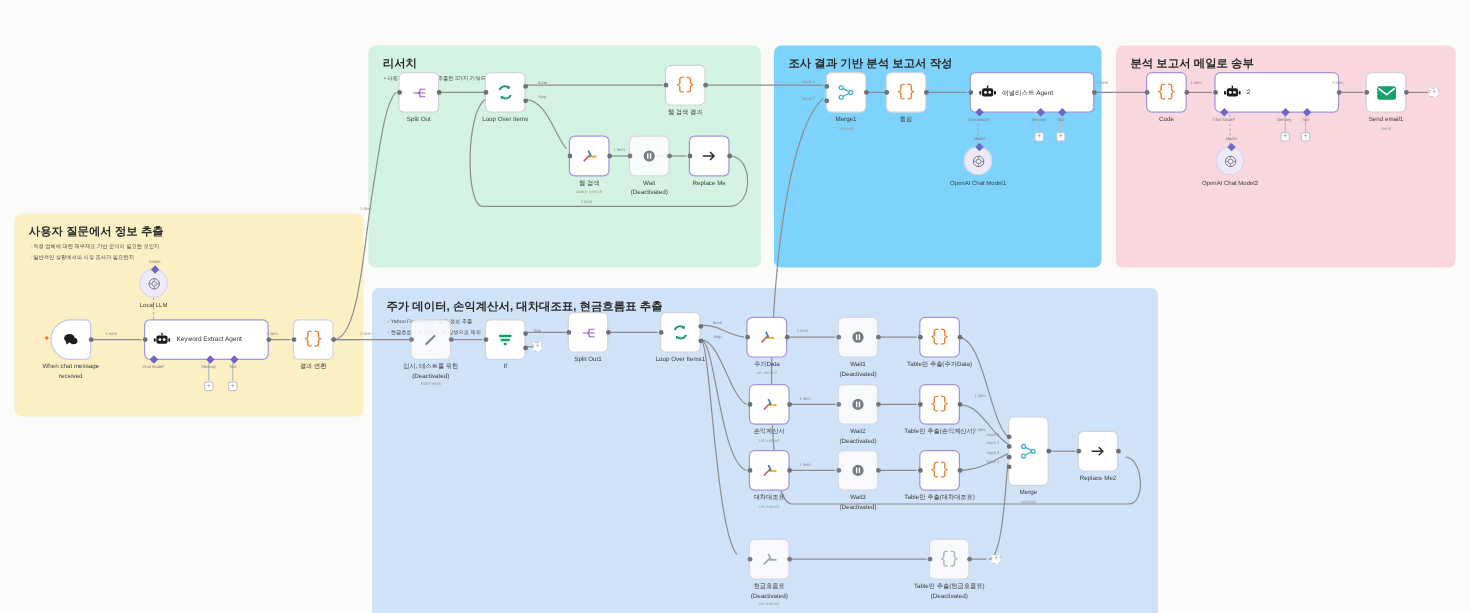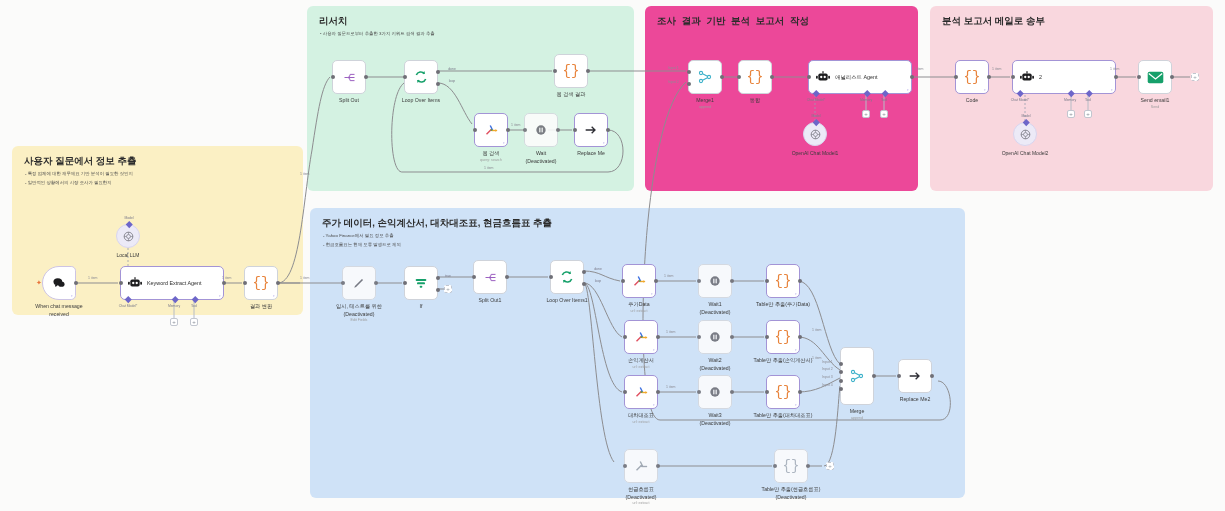--- a/index.html
+++ b/index.html
@@ -6,21 +6,21 @@
   html, body { margin:0; padding:0; }
   body {
     width:1225px; height:511px;
     background:#fbfbfa;
     font-family:"Liberation Sans","DejaVu Sans",sans-serif;
     overflow:hidden; position:relative;
   }
   #canvas { position:absolute; inset:0; }
 
   
-  .sticky { position:absolute; border-radius:6px; }
+  .sticky { position:absolute; border-radius:6px;margin-top:32px; }
   .sticky .s-title {
     position:absolute; left:12px; top:9px;
     font-size:9.5px; font-weight:bold; color:#2c2c2c; white-space:nowrap;
   }
   .sticky .s-notes {
     position:absolute; left:13px; top:24px;
     font-size:4.4px; color:#4a4a4a; line-height:1.95;
   }
   .sticky .s-notes div { white-space:nowrap; }
 
@@ -101,21 +101,21 @@
     </div>
   </div>
 
   <div class="sticky" style="left:307px; top:6px; width:327px; height:185px; background:#d4f2e2;">
     <div class="s-title">리서치</div>
     <div class="s-notes">
       <div>• 사용자 질문으로부터 추출한 3가지 키워드 검색 결과 추출</div>
     </div>
   </div>
 
-  <div class="sticky" style="left:645px; top:6px; width:273px; height:185px; background:#ec4899;font-family:Liberation Mono, monospace;">
+  <div class="sticky" style="left:645px; top:6px; width:273px; height:185px; background:#7dd3fc;">
     <div class="s-title">조사 결과 기반 분석 보고서 작성</div>
   </div>
 
   <div class="sticky" style="left:930px; top:6px; width:283px; height:185px; background:#f9d7de;">
     <div class="s-title">분석 보고서 메일로 송부</div>
   </div>
 
   <div class="sticky" style="left:310px; top:208px; width:655px; height:290px; background:#cfe2f7;">
     <div class="s-title">주가 데이터, 손익계산서, 대차대조표, 현금흐름표 추출</div>
     <div class="s-notes">

